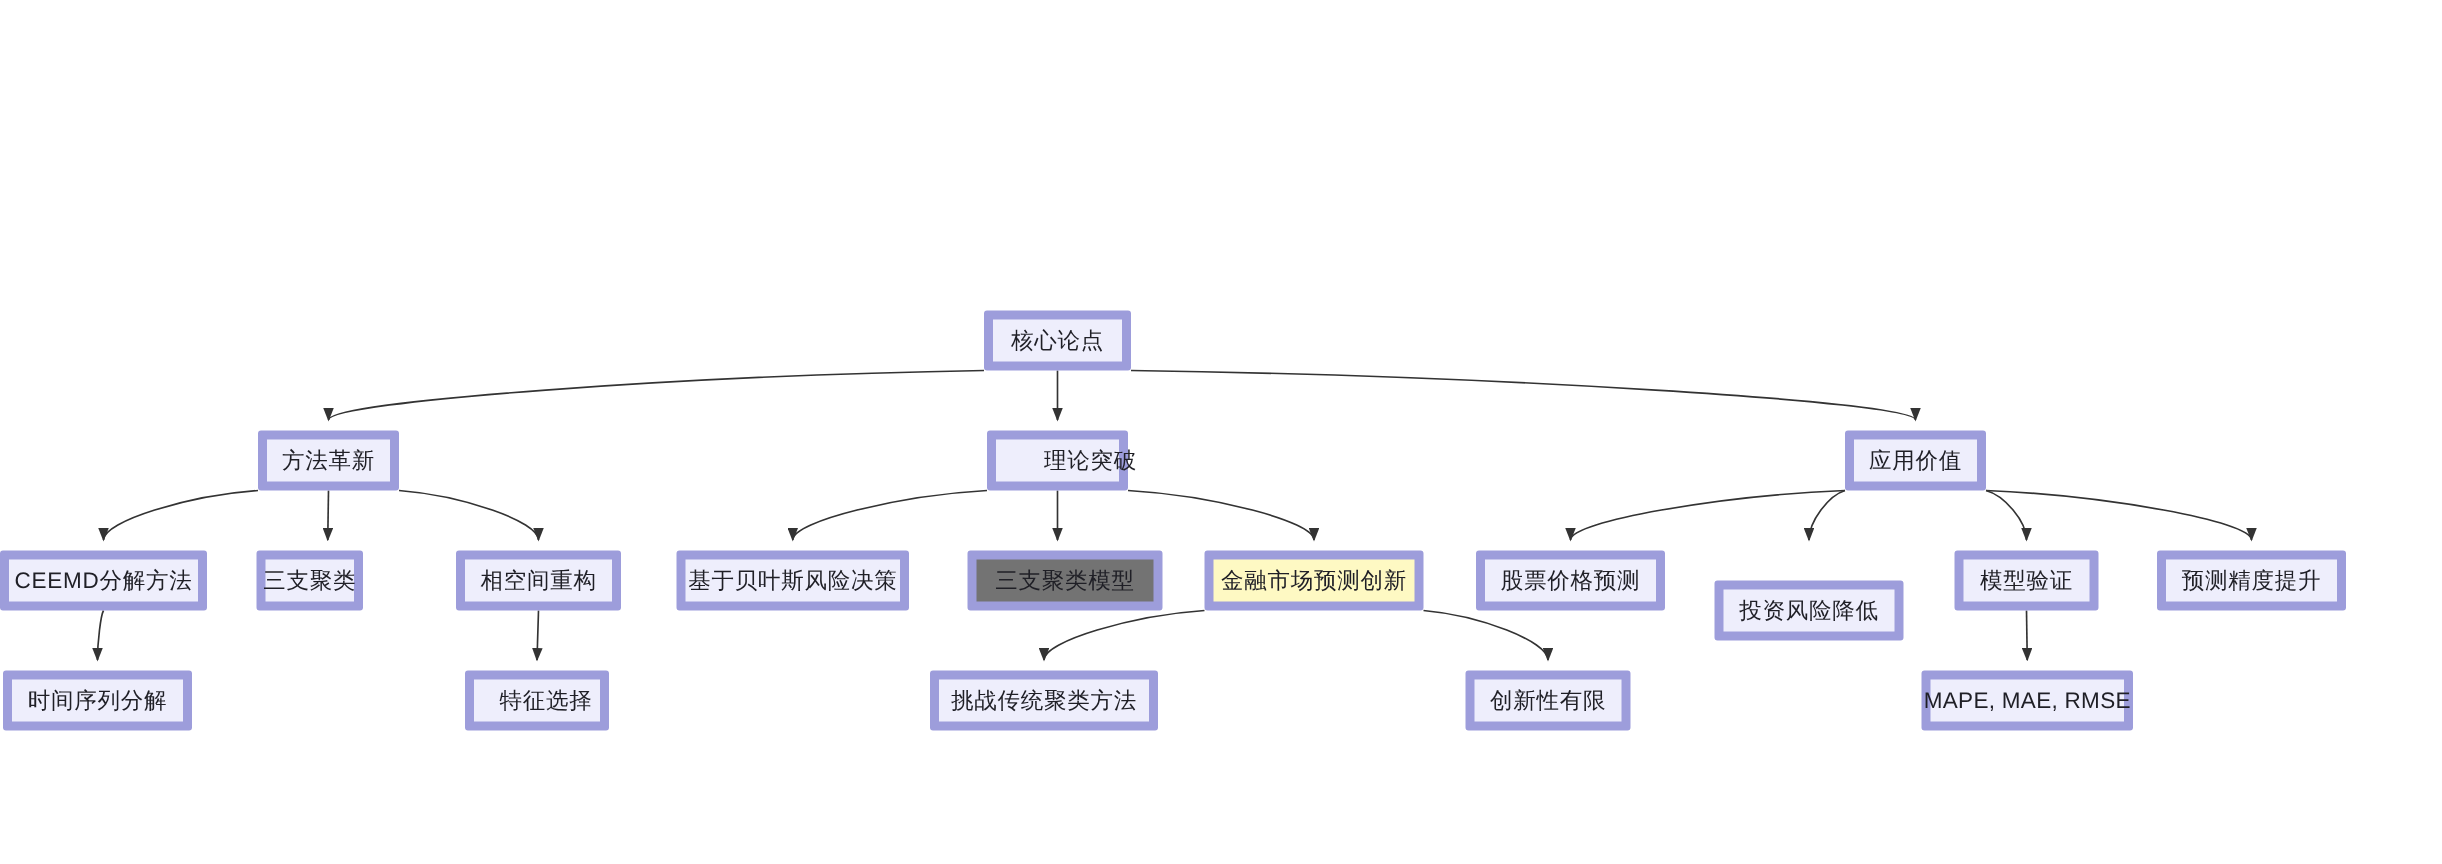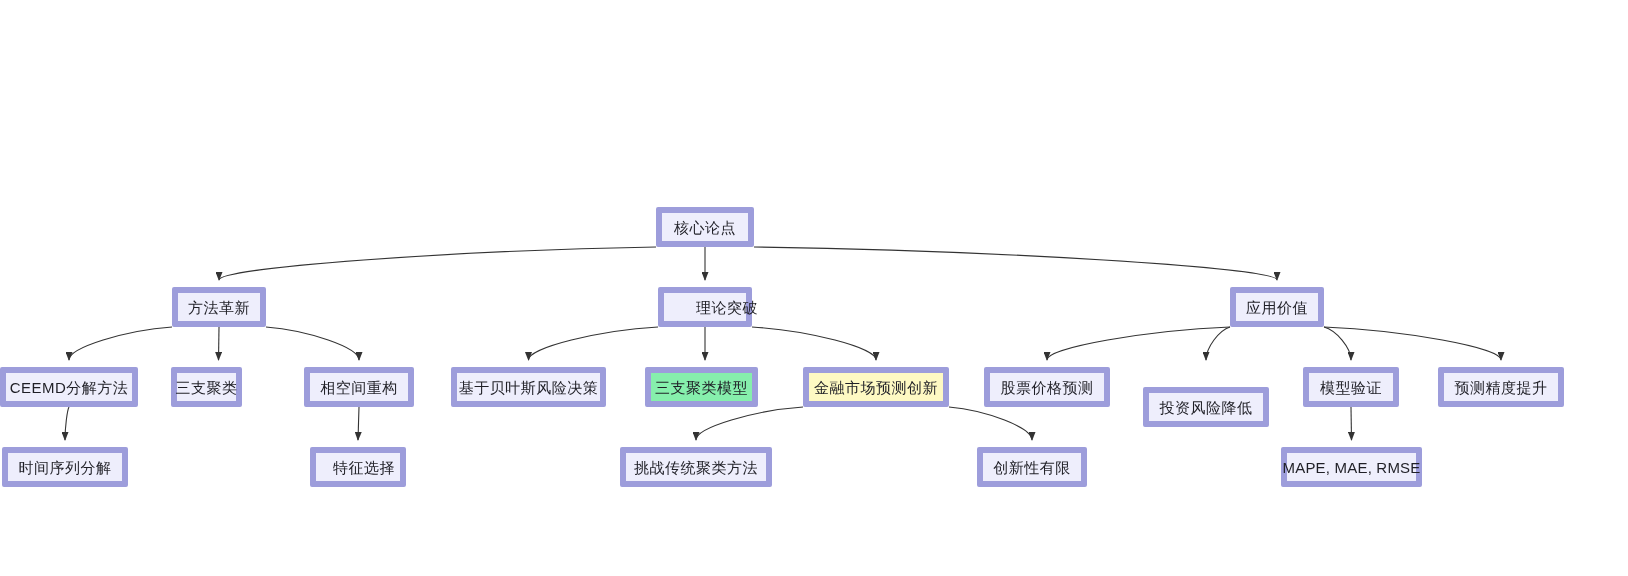--- a/index.html
+++ b/index.html
@@ -96,21 +96,21 @@
       </div>
       <div class="node" style="left: 171px; top: 367px; width: 71px; height: 40px; background: rgb(238, 238, 252); border-color: rgb(157, 157, 219); color: rgb(31, 31, 38);">
         <span class="node-label">三支聚类</span>
       </div>
       <div class="node" style="left: 304px; top: 367px; width: 110px; height: 40px; background: rgb(238, 238, 252); border-color: rgb(157, 157, 219); color: rgb(31, 31, 38);">
         <span class="node-label">相空间重构</span>
       </div>
       <div class="node" style="left: 451px; top: 367px; width: 155px; height: 40px; background: rgb(238, 238, 252); border-color: rgb(157, 157, 219); color: rgb(31, 31, 38);">
         <span class="node-label">基于贝叶斯风险决策</span>
       </div>
-      <div class="node" style="left: 645px; top: 367px; width: 113px; height: 40px; background: #86efac; border-color: rgb(157, 157, 219); color: rgb(31, 31, 38);">
+      <div class="node" style="left: 645px; top: 367px; width: 130px; height: 40px; background: #737373; border-color: rgb(157, 157, 219); color: rgb(31, 31, 38);">
         <span class="node-label">三支聚类模型</span>
       </div>
       <div class="node" style="left: 803px; top: 367px; width: 146px; height: 40px; background: #fef9c3; border-color: rgb(157, 157, 219); color: rgb(31, 31, 38);">
         <span class="node-label">金融市场预测创新</span>
       </div>
       <div class="node" style="left: 984px; top: 367px; width: 126px; height: 40px; background: rgb(238, 238, 252); border-color: rgb(157, 157, 219); color: rgb(31, 31, 38);">
         <span class="node-label">股票价格预测</span>
       </div>
       <div class="node" style="left: 1143px; top: 387px; width: 126px; height: 40px; background: rgb(238, 238, 252); border-color: rgb(157, 157, 219); color: rgb(31, 31, 38);">
         <span class="node-label">投资风险降低</span>

